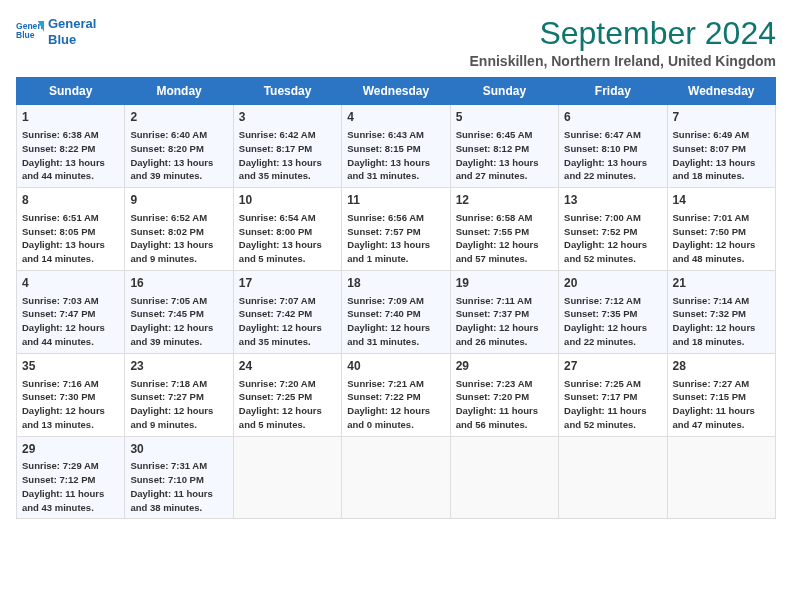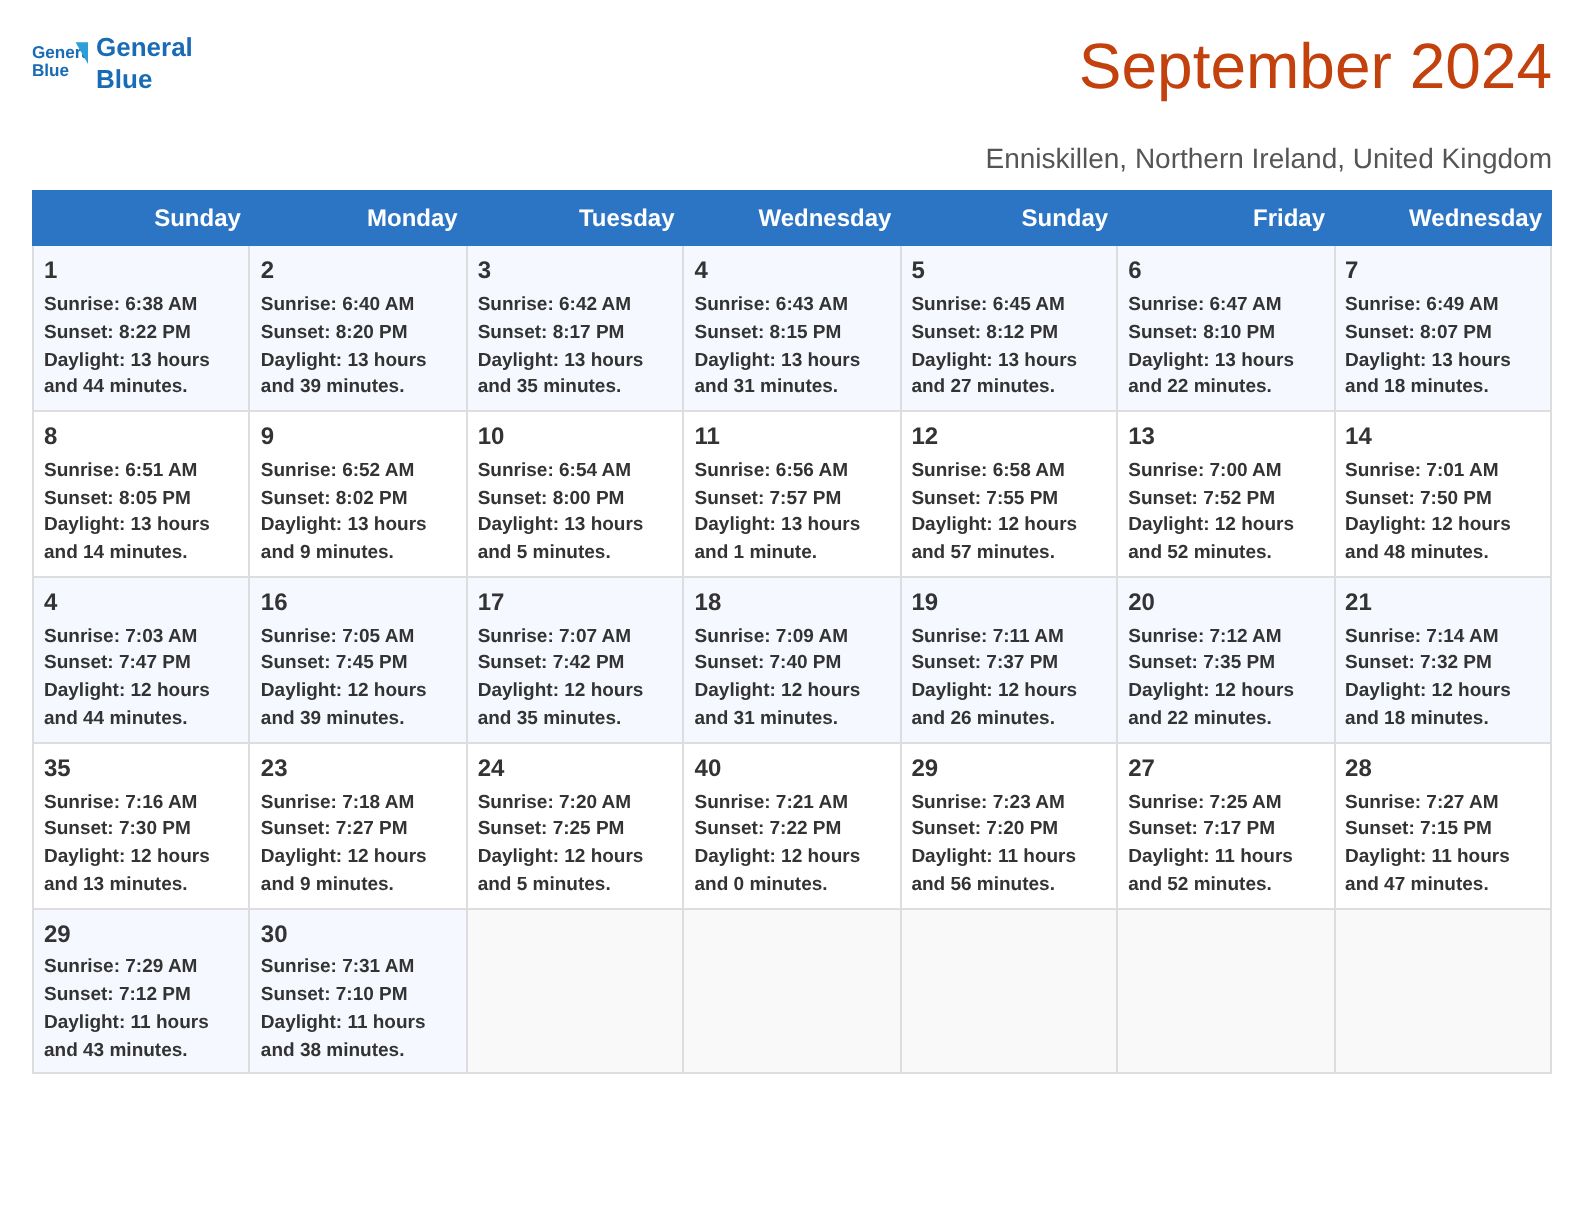--- a/index.html
+++ b/index.html
@@ -33,39 +33,40 @@
     .logo-icon {
       width: 28px;
       height: 28px;
     }
     .title-block {
       text-align: right;
     }
     .calendar-title {
       font-size: 32px;
       font-weight: 300;
-      color: #c2410c;
+      color: #0f766e;
       line-height: 1.1;
     }
     .calendar-subtitle {
       font-size: 14px;
       color: #555;
-      margin-top: 20px;
+      margin-top: 2px;
+      font-weight: bold;
     }
     .calendar-table {
       width: 100%;
       border-collapse: collapse;
       margin-top: 8px;
       font-size: 10.5px;
     }
     .calendar-table thead th {
       background-color: #2c75c5;
       color: #fff;
       padding: 6px 4px;
-      text-align: right;
+      text-align: center;
       font-size: 12px;
       font-weight: bold;
       border: 1px solid #2c75c5;
     }
     .calendar-table td {
       border: 1px solid #ddd;
       vertical-align: top;
       padding: 4px 5px;
       width: calc(100% / 7);
       height: 80px;

